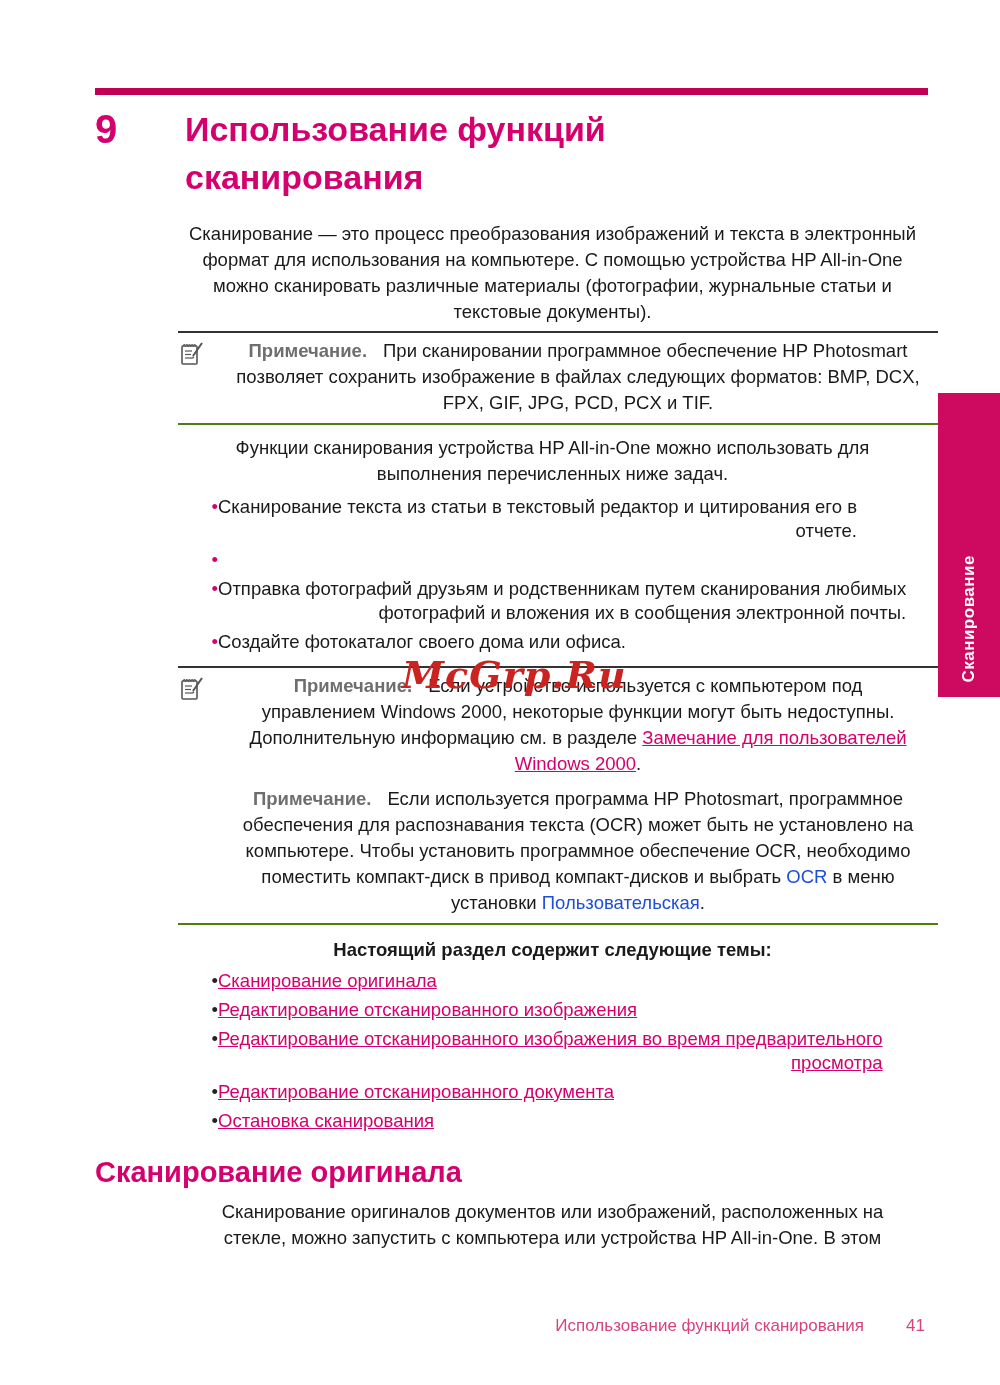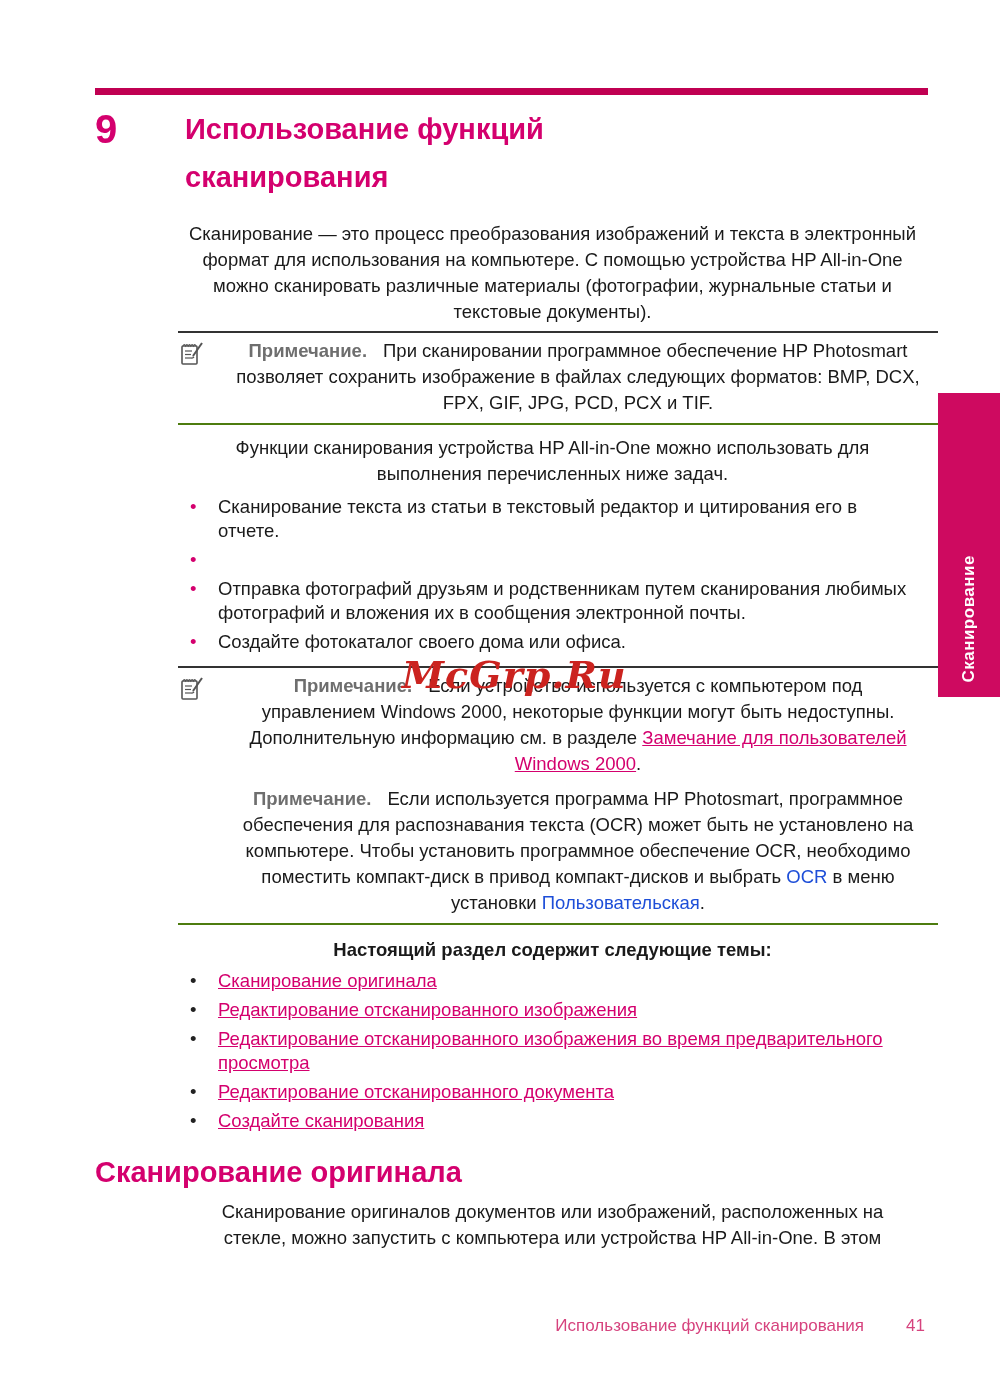--- a/index.html
+++ b/index.html
@@ -10,35 +10,35 @@
   html,body { margin:0; padding:0; background:#ffffff; }
   .page {
     position:relative; width:1000px; height:1385px; background:#fff;
     font-family:"Liberation Sans", sans-serif; color:#1a1a1a; overflow:hidden;
   }
   .pre { white-space:pre-line; }
   .top-rule { margin:88px 0 0 95px; width:833px; height:7px; background:var(--top-rule); }
   .chapter-head { display:flex; margin:10px 0 0 95px; }
   .chapter-num { width:90px; flex:0 0 90px; font-size:40px; font-weight:bold;
     color:var(--magenta); line-height:48px; }
-  h1.chapter-title { margin:0; font-size:29px; font-weight:bold; color:var(--magenta);
+  h1.chapter-title { margin:0; font-size:34px; font-weight:bold; color:var(--magenta);
     line-height:48px; white-space:pre-line; }
   .body-text { font-size:18.5px; line-height:26px; margin:0;text-align:center; }
   .indent { margin-left:185px; width:735px; }
   .mt-intro { margin-top:20px; }
   .mt-para { margin-top:10px; }
   .note { position:relative; margin-left:178px; width:760px;
     border-top:2px solid #333; border-bottom:2px solid #4d7c0f;
     padding:5px 0 7px 40px; }
   .note-1 { margin-top:6px; }
   .note-2 { margin-top:12px; }
   .note p + p { margin-top:9px; }
   .note-icon { position:absolute; left:2px; top:8px; }
   .note-label { font-weight:bold; color:#6e6e6e; margin-right:16px; }
-  ul.bullets { list-style:none; margin:8px 0 0 190px; padding:0; width:725px; }
+  ul.bullets { list-style:none; margin:8px 0 0 190px; padding:0; width:725px;text-align:right; }
   ul.bullets li { display:flex; margin-bottom:5px; font-size:18.5px; line-height:24px; }
   .dot { flex:0 0 28px; }
   ul.tasks .dot::before { content:"•"; color:var(--magenta); }
   ul.topics .dot::before { content:"•"; color:#222; }
   a.doc-link { color:var(--link); text-decoration:underline; cursor:pointer; }
   .mt-topics { margin-top:12px;font-weight:bold; }
   ul.topics { margin-top:6px; }
   h2.section-title { margin:22px 0 0 95px; font-size:29px; font-weight:bold;
     color:var(--magenta); line-height:34px; }
   .section-body { margin-top:10px; }
@@ -156,21 +156,21 @@
         <span class="dot"></span>
         <a class="doc-link pre">Редактирование отсканированного изображения во время предварительного
 просмотра</a>
       </li>
     <li>
         <span class="dot"></span>
         <a class="doc-link pre">Редактирование отсканированного документа</a>
       </li>
     <li>
         <span class="dot"></span>
-        <a class="doc-link pre">Создайте сканирования</a>
+        <a class="doc-link pre">Остановка сканирования</a>
       </li>
   </ul>
 
   <h2 class="section-title">Сканирование оригинала</h2>
 
   <p class="body-text pre indent section-body">Сканирование оригиналов документов или изображений, расположенных на
 стекле, можно запустить с компьютера или устройства HP All-in-One. В этом</p>
 
   <div class="watermark">McGrp.Ru</div>
 

